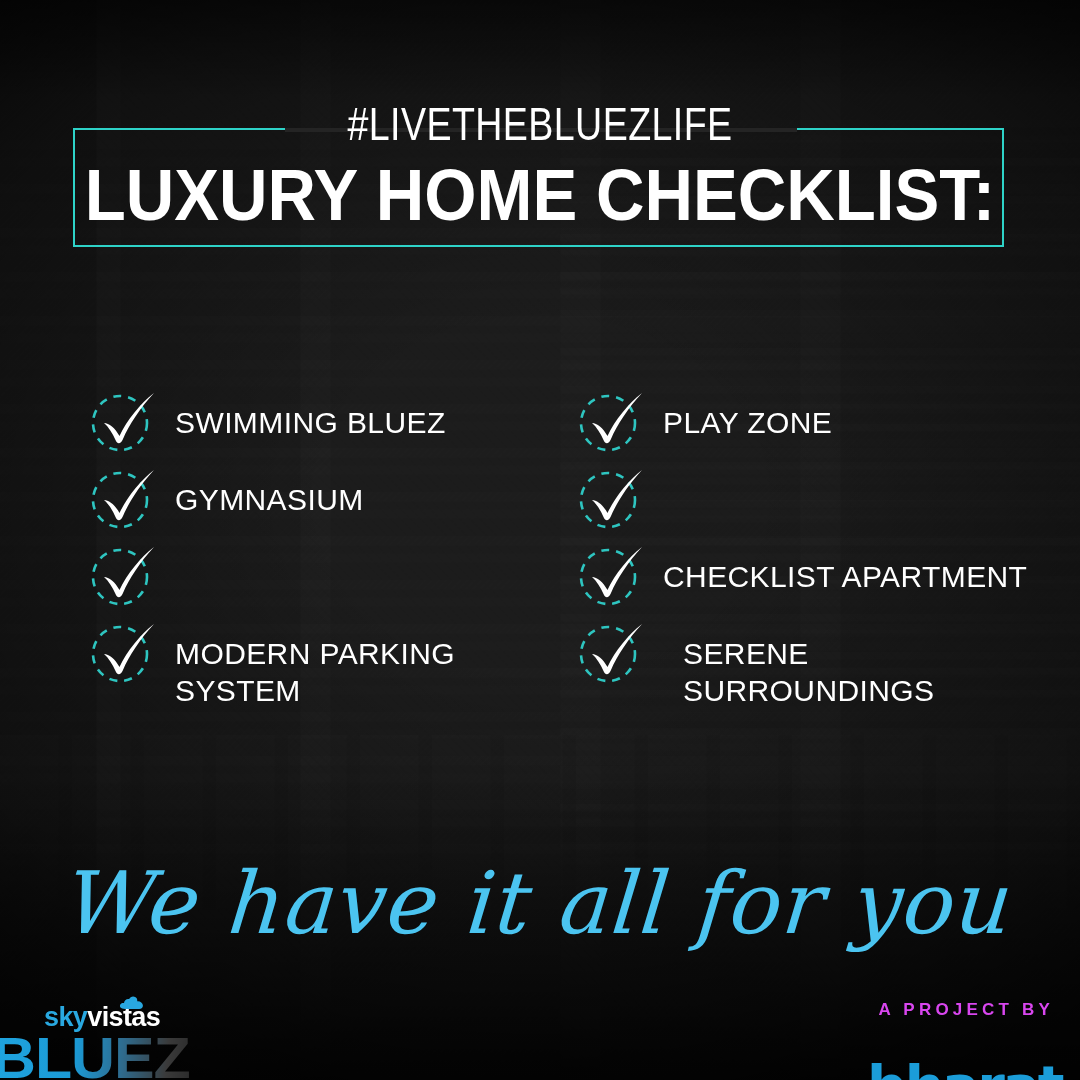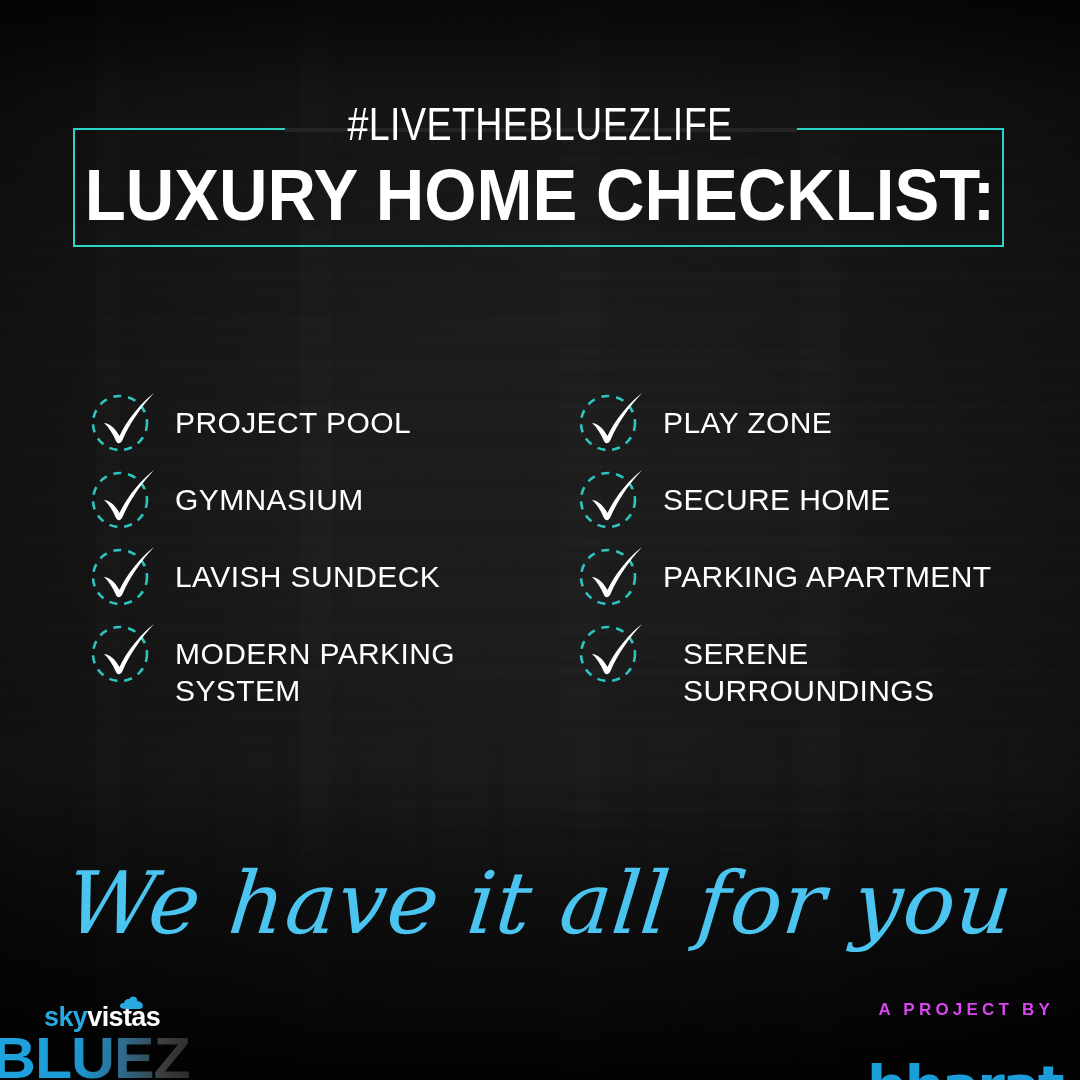--- a/index.html
+++ b/index.html
@@ -254,39 +254,38 @@
 
     <div class="checklist">
       <div class="col col-left">
           <div class="item" style="top: 0px;">
             <div class="check">
               <svg viewBox="0 0 76 76">
                 <circle cx="32" cy="42" r="27" fill="none" stroke="#2ec5c0" stroke-width="2.6" stroke-dasharray="8 7" stroke-linecap="butt"></circle>
                 <path d="M16 42 C21 42 27 47 31.5 55 C39 39 52 23 66 12 C52 27 41 44 35 58 C32.5 63.5 29.5 63.5 27.5 59 C24.5 52 20.5 46 16 42 Z" fill="#ffffff"></path>
               </svg>
             </div>
-            <div class="item-label">PROJECT POOL</div>
+            <div class="item-label">SWIMMING BLUEZ</div>
           </div>
           <div class="item" style="top: 77px;">
             <div class="check">
               <svg viewBox="0 0 76 76">
                 <circle cx="32" cy="42" r="27" fill="none" stroke="#2ec5c0" stroke-width="2.6" stroke-dasharray="8 7" stroke-linecap="butt"></circle>
                 <path d="M16 42 C21 42 27 47 31.5 55 C39 39 52 23 66 12 C52 27 41 44 35 58 C32.5 63.5 29.5 63.5 27.5 59 C24.5 52 20.5 46 16 42 Z" fill="#ffffff"></path>
               </svg>
             </div>
             <div class="item-label">GYMNASIUM</div>
           </div>
           <div class="item" style="top: 154px;">
             <div class="check">
               <svg viewBox="0 0 76 76">
                 <circle cx="32" cy="42" r="27" fill="none" stroke="#2ec5c0" stroke-width="2.6" stroke-dasharray="8 7" stroke-linecap="butt"></circle>
                 <path d="M16 42 C21 42 27 47 31.5 55 C39 39 52 23 66 12 C52 27 41 44 35 58 C32.5 63.5 29.5 63.5 27.5 59 C24.5 52 20.5 46 16 42 Z" fill="#ffffff"></path>
               </svg>
             </div>
-            <div class="item-label">LAVISH SUNDECK</div>
           </div>
           <div class="item" style="top: 231px;">
             <div class="check">
               <svg viewBox="0 0 76 76">
                 <circle cx="32" cy="42" r="27" fill="none" stroke="#2ec5c0" stroke-width="2.6" stroke-dasharray="8 7" stroke-linecap="butt"></circle>
                 <path d="M16 42 C21 42 27 47 31.5 55 C39 39 52 23 66 12 C52 27 41 44 35 58 C32.5 63.5 29.5 63.5 27.5 59 C24.5 52 20.5 46 16 42 Z" fill="#ffffff"></path>
               </svg>
             </div>
             <div class="item-label">MODERN PARKING
 SYSTEM</div>
@@ -302,30 +301,29 @@
             </div>
             <div class="item-label">PLAY ZONE</div>
           </div>
           <div class="item" style="top: 77px;">
             <div class="check">
               <svg viewBox="0 0 76 76">
                 <circle cx="32" cy="42" r="27" fill="none" stroke="#2ec5c0" stroke-width="2.6" stroke-dasharray="8 7" stroke-linecap="butt"></circle>
                 <path d="M16 42 C21 42 27 47 31.5 55 C39 39 52 23 66 12 C52 27 41 44 35 58 C32.5 63.5 29.5 63.5 27.5 59 C24.5 52 20.5 46 16 42 Z" fill="#ffffff"></path>
               </svg>
             </div>
-            <div class="item-label">SECURE HOME</div>
           </div>
           <div class="item" style="top: 154px;">
             <div class="check">
               <svg viewBox="0 0 76 76">
                 <circle cx="32" cy="42" r="27" fill="none" stroke="#2ec5c0" stroke-width="2.6" stroke-dasharray="8 7" stroke-linecap="butt"></circle>
                 <path d="M16 42 C21 42 27 47 31.5 55 C39 39 52 23 66 12 C52 27 41 44 35 58 C32.5 63.5 29.5 63.5 27.5 59 C24.5 52 20.5 46 16 42 Z" fill="#ffffff"></path>
               </svg>
             </div>
-            <div class="item-label">PARKING APARTMENT</div>
+            <div class="item-label">CHECKLIST APARTMENT</div>
           </div>
           <div class="item" style="top: 231px; gap: 20px;">
             <div class="check">
               <svg viewBox="0 0 76 76">
                 <circle cx="32" cy="42" r="27" fill="none" stroke="#2ec5c0" stroke-width="2.6" stroke-dasharray="8 7" stroke-linecap="butt"></circle>
                 <path d="M16 42 C21 42 27 47 31.5 55 C39 39 52 23 66 12 C52 27 41 44 35 58 C32.5 63.5 29.5 63.5 27.5 59 C24.5 52 20.5 46 16 42 Z" fill="#ffffff"></path>
               </svg>
             </div>
             <div class="item-label">SERENE SURROUNDINGS</div>
           </div>

